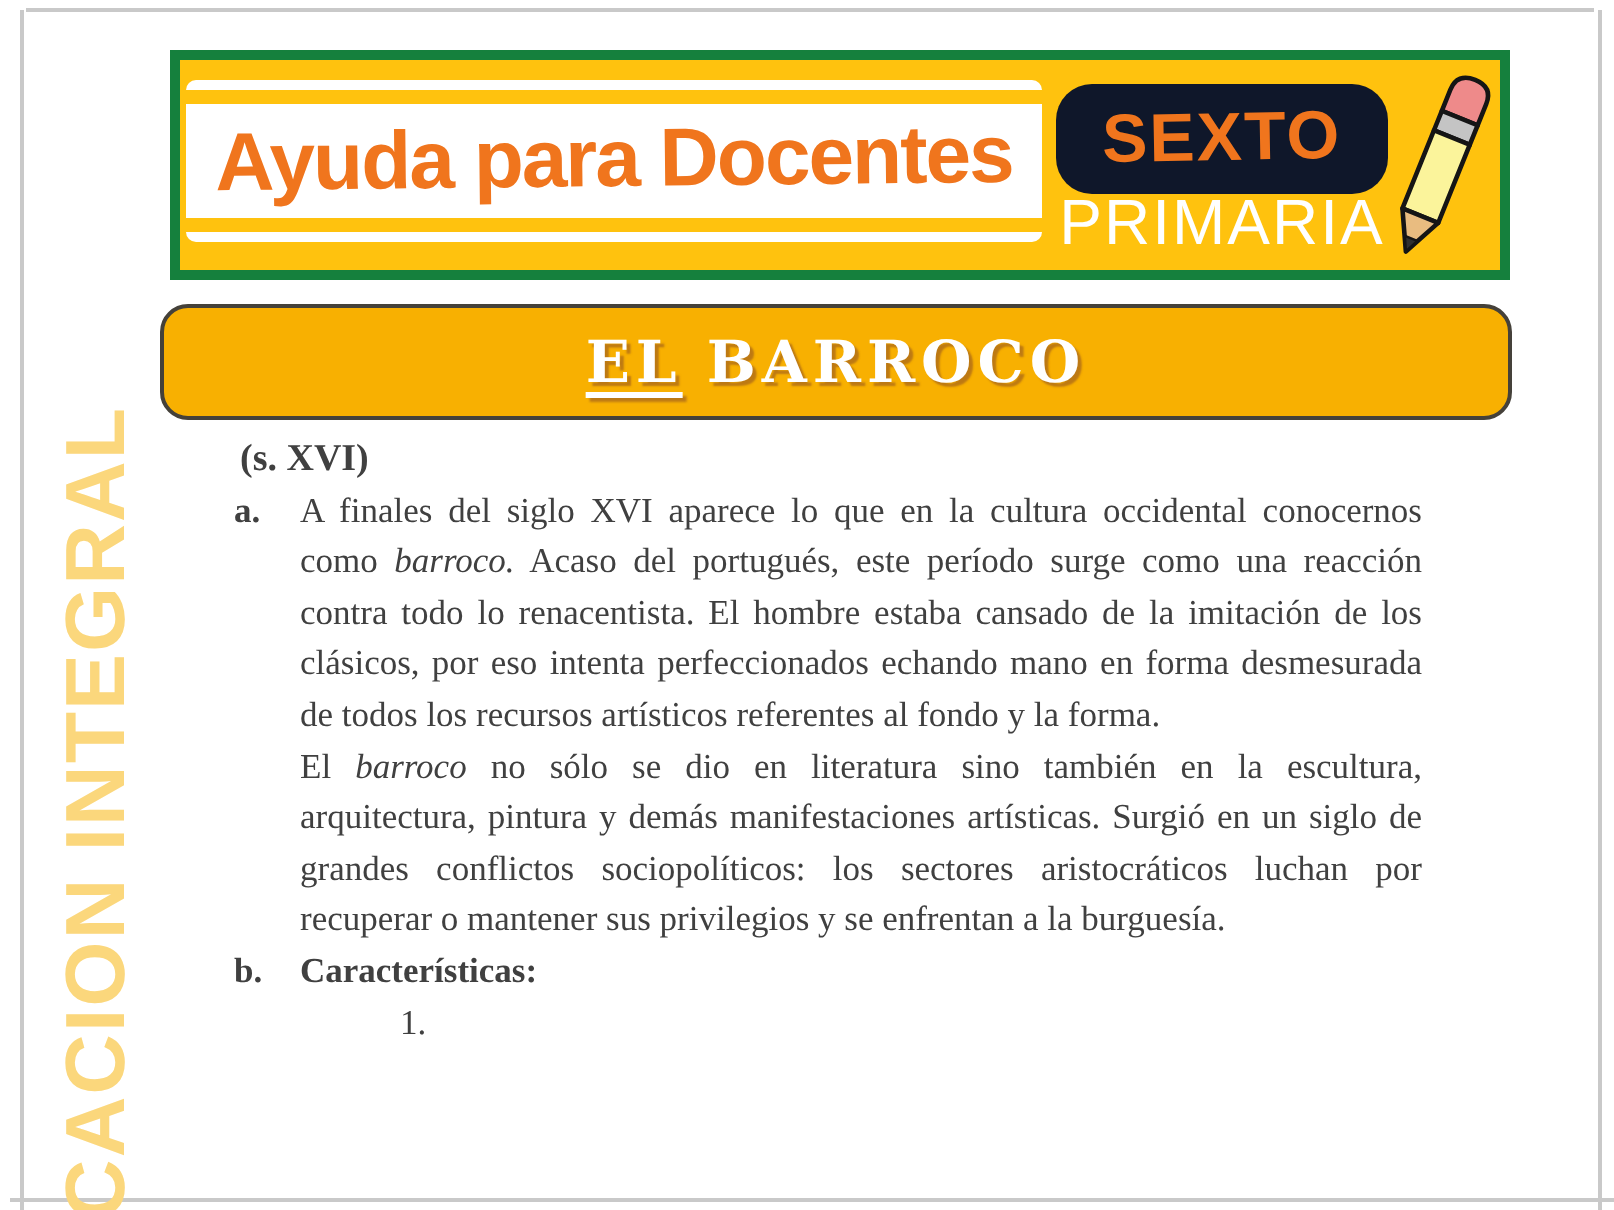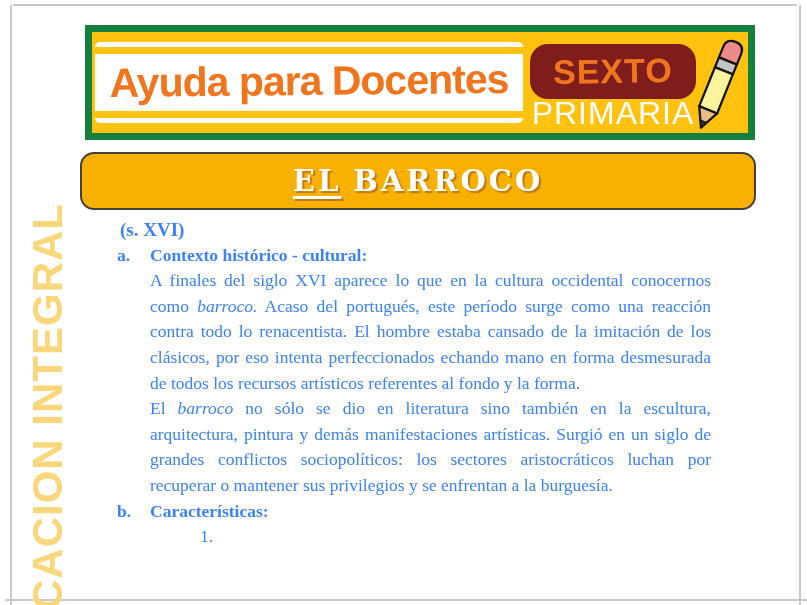--- a/index.html
+++ b/index.html
@@ -11,38 +11,38 @@
   
   .frame-line{position:absolute;background:#c9c9c9;}
   #frame-top{left:13px;top:4px;width:784px;height:2px;}
   #frame-left{left:10px;top:5px;width:2px;height:600px;}
   #frame-right{left:799px;top:5px;width:2px;height:600px;}
   #frame-bottom{left:5px;top:599px;width:802px;height:2px;}
 
   
   .banner{
     position:absolute;left:85px;top:25px;width:670px;height:115px;
-    background:#FFC20E;border:7px solid #15803d;box-sizing:border-box;
+    background:#FFC20E;border:5px solid #15803d;box-sizing:border-box;
   }
   .banner-white{
     position:absolute;left:3px;top:10px;width:428px;height:81px;
     background:#ffffff;border-radius:5px;
   }
   .banner-white .stripe{position:absolute;left:0;right:0;height:7px;background:#FFC20E;}
   .stripe.top{top:5px;}
   .stripe.bottom{bottom:5px;}
   .brand{
     position:absolute;left:0;right:0;top:16px;text-align:center;
     font-family:"Liberation Sans", sans-serif;font-weight:bold;
     font-size:41px;color:#F0751D;letter-spacing:-1px;transform:rotate(-0.6deg);
     white-space:nowrap;
   }
   .grade-box{
     position:absolute;left:438px;top:12px;width:166px;height:55px;
-    background:#7f1d1d;border-radius:18px;
+    background:#0f172a;border-radius:18px;
     display:flex;align-items:center;justify-content:center;
   }
   .grade-top{
     font-family:"Liberation Sans", sans-serif;font-weight:bold;
     font-size:34px;color:#F0751D;letter-spacing:1px;transform:rotate(-1deg);
   }
   .grade-bottom{
     position:absolute;left:424px;top:63px;width:194px;text-align:center;
     font-family:"Liberation Sans", sans-serif;font-weight:normal;
     font-size:32px;color:#ffffff;letter-spacing:1px;white-space:nowrap;
@@ -68,21 +68,21 @@
   .watermark{
     position:absolute;left:24px;top:610px;transform:rotate(-90deg);
     transform-origin:0 0;white-space:nowrap;
     font-family:"Liberation Sans", sans-serif;font-weight:bold;
     font-size:42px;letter-spacing:1px;color:#FBD77C;
   }
 
   
   .doc{
     position:absolute;left:115px;top:217px;width:596px;
-    color:#3b82f6;font-size:17.5px;line-height:25.6px;
+    color:#404040;font-size:17.5px;line-height:25.6px;
   }
   .subtitle{font-weight:bold;font-size:19px;padding-left:5px;}
   .sec{position:relative;padding-left:35px;}
   .sec-label{position:absolute;left:2px;top:0;font-weight:bold;}
   .sec-heading{font-weight:bold;}
   .para{text-align:justify;}
   .bi{font-weight:normal;font-style:italic;}
   .item{position:relative;padding-left:85px;text-align:justify;text-align-last:justify;}
   .item-num{position:absolute;left:50px;}
 </style>
@@ -122,21 +122,20 @@
   <span class="title-word">BARROCO</span>
 </div>
 
 <div class="watermark">CACION INTEGRAL</div>
 
 <div class="doc">
   <p class="subtitle">(s. XVI)</p>
 
   <div class="sec">
     <span class="sec-label">a.</span>
-    <p class="sec-heading">Contexto histórico - cultural:</p>
     <p class="para"><span>A finales del siglo XVI aparece lo que en la cultura occidental conocernos como </span><span class="bi">barroco.</span><span> Acaso del portugués, este período surge como una reacción contra todo lo renacentista. El hombre estaba cansado de la imitación de los clásicos, por eso intenta perfeccionados echando mano en forma desmesurada de todos los recursos artísticos referentes al fondo y la forma.</span></p>
     <p class="para"><span>El </span><span class="bi">barroco</span><span> no sólo se dio en literatura sino también en la escultura, arquitectura, pintura y demás manifestaciones artísticas. Surgió en un siglo de grandes conflictos sociopolíticos: los sectores aristocráticos luchan por recuperar o mantener sus privilegios y se enfrentan a la burguesía.</span></p>
   </div>
 
   <div class="sec">
     <span class="sec-label">b.</span>
     <p class="sec-heading">Características:</p>
     <p class="item">
       <span class="item-num">1.</span>
     </p>

